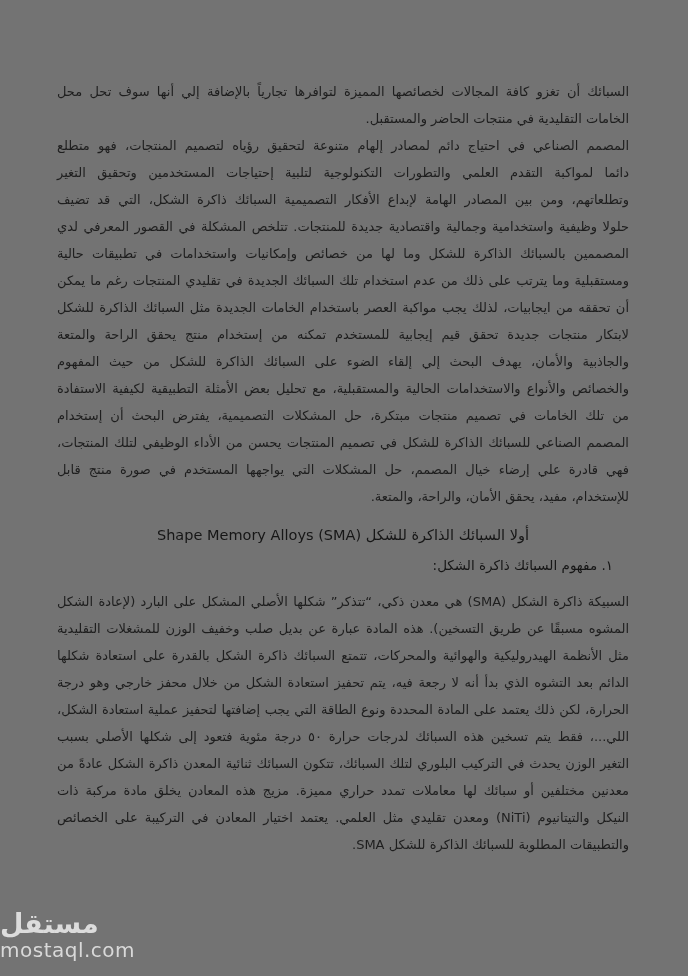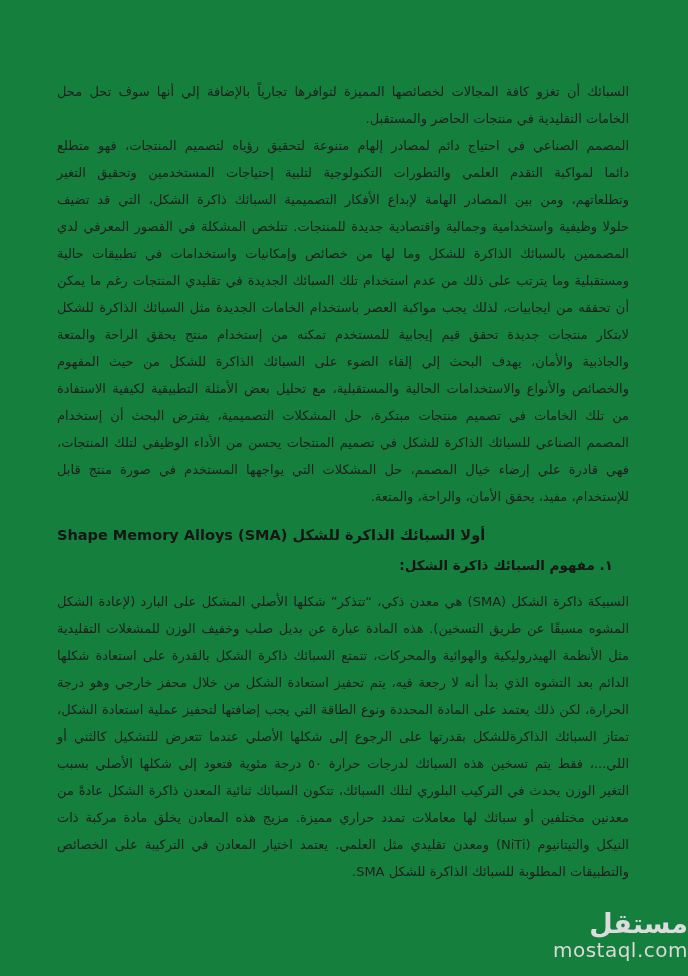--- a/index.html
+++ b/index.html
@@ -4,21 +4,21 @@
 <style>
   html, body {
     margin: 0;
     padding: 0;
     background: #ffffff;
   }
   .page {
     position: relative;
     width: 688px;
     height: 976px;
-    background: #15803d;
+    background: #737373;
     overflow: hidden;
     direction: rtl;
     font-family: "DejaVu Sans", sans-serif;
     color: #1e1e1e;
   }
   .content {
     position: absolute;
     top: 78px;
     right: 59px;
     width: 572px;
@@ -29,41 +29,41 @@
     line-height: 27px;
     text-align: justify;
     text-align-last: justify;
   }
   .tline-last {
     text-align-last: right;
   }
   .heading {
     margin: 10px 0 0 0;
     font-size: 14.5px;
-    font-weight: bold;
+    font-weight: normal;
     line-height: 30px;
-    text-align: left;
+    text-align: center;
     color: #161616;
   }
   .subheading {
     margin: 0;
     padding-right: 16px;
     font-size: 13.5px;
-    font-weight: bold;
+    font-weight: normal;
     line-height: 30px;
     text-align: right;
     color: #161616;
   }
   .after-heading { margin-top: 8px; }
   .watermark {
     position: absolute;
     bottom: 14px;
     left: 0;
     right: 0;
-    text-align: right;
+    text-align: left;
     pointer-events: none;
   }
   .wm-logo {
     font-size: 27px;
     font-weight: bold;
     color: #dcdcdc;
     line-height: 1.05;
   }
   .wm-site {
     direction: ltr;
@@ -103,21 +103,20 @@
     <h2 class="heading">أولا  السبائك الذاكرة للشكل Shape Memory Alloys (SMA)</h2>
 
     <h3 class="subheading">١. مفهوم السبائك ذاكرة الشكل:</h3>
 
     <div class="para after-heading">
         <div class="tline">السبيكة ذاكرة الشكل (SMA) هي معدن ذكي، “تتذكر” شكلها الأصلي المشكل على البارد (لإعادة الشكل</div>
         <div class="tline">المشوه مسبقًا عن طريق التسخين). هذه المادة عبارة عن بديل صلب وخفيف الوزن للمشغلات التقليدية</div>
         <div class="tline">مثل الأنظمة الهيدروليكية والهوائية والمحركات، تتمتع السبائك ذاكرة الشكل بالقدرة على استعادة شكلها</div>
         <div class="tline">الدائم بعد التشوه الذي بدأ أنه لا رجعة فيه، يتم تحفيز استعادة الشكل من خلال محفز خارجي وهو درجة</div>
         <div class="tline">الحرارة، لكن ذلك يعتمد على المادة المحددة ونوع الطاقة التي يجب إضافتها لتحفيز عملية استعادة الشكل،</div>
-        <div class="tline">تمتاز السبائك الذاكرةللشكل بقدرتها على الرجوع إلى شكلها الأصلي عندما تتعرض للتشكيل كالثني أو</div>
         <div class="tline">اللي...، فقط يتم تسخين هذه السبائك لدرجات حرارة ٥٠ درجة مئوية فتعود إلى شكلها الأصلي بسبب</div>
         <div class="tline">التغير الوزن يحدث في التركيب البلوري لتلك السبائك، تتكون السبائك ثنائية المعدن ذاكرة الشكل عادةً من</div>
         <div class="tline">معدنين مختلفين أو سبائك لها معاملات تمدد حراري مميزة. مزيج هذه المعادن يخلق مادة مركبة ذات</div>
         <div class="tline">النيكل والتيتانيوم (NiTi) ومعدن تقليدي مثل العلمي. يعتمد اختيار المعادن في التركيبة على الخصائص</div>
         <div class="tline tline-last">والتطبيقات المطلوبة للسبائك الذاكرة للشكل SMA.</div>
       </div>
 
   </div>
 
   <div class="watermark">

